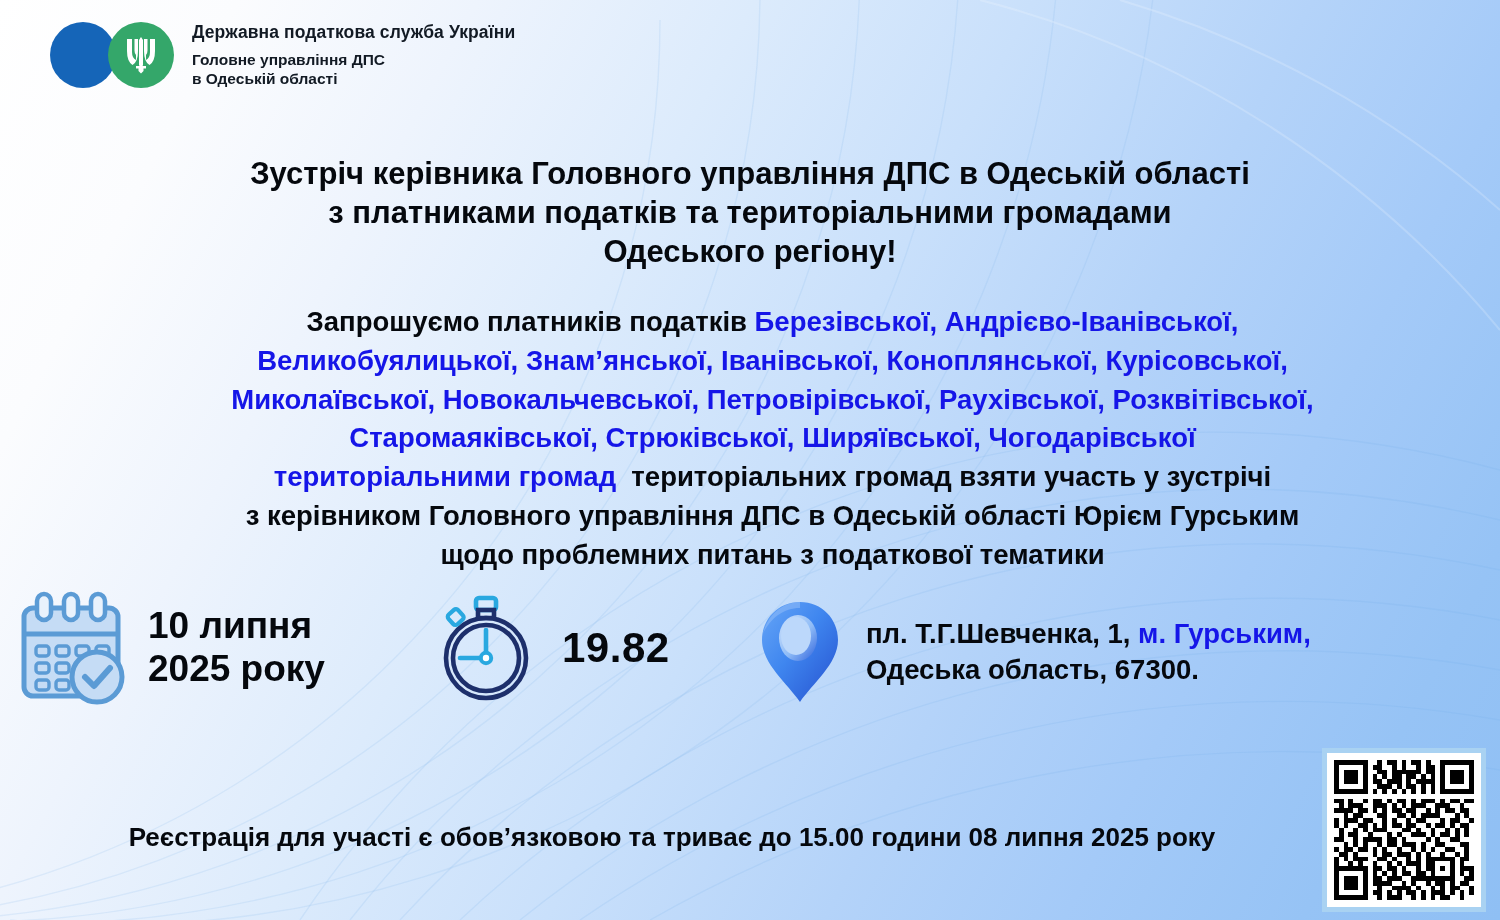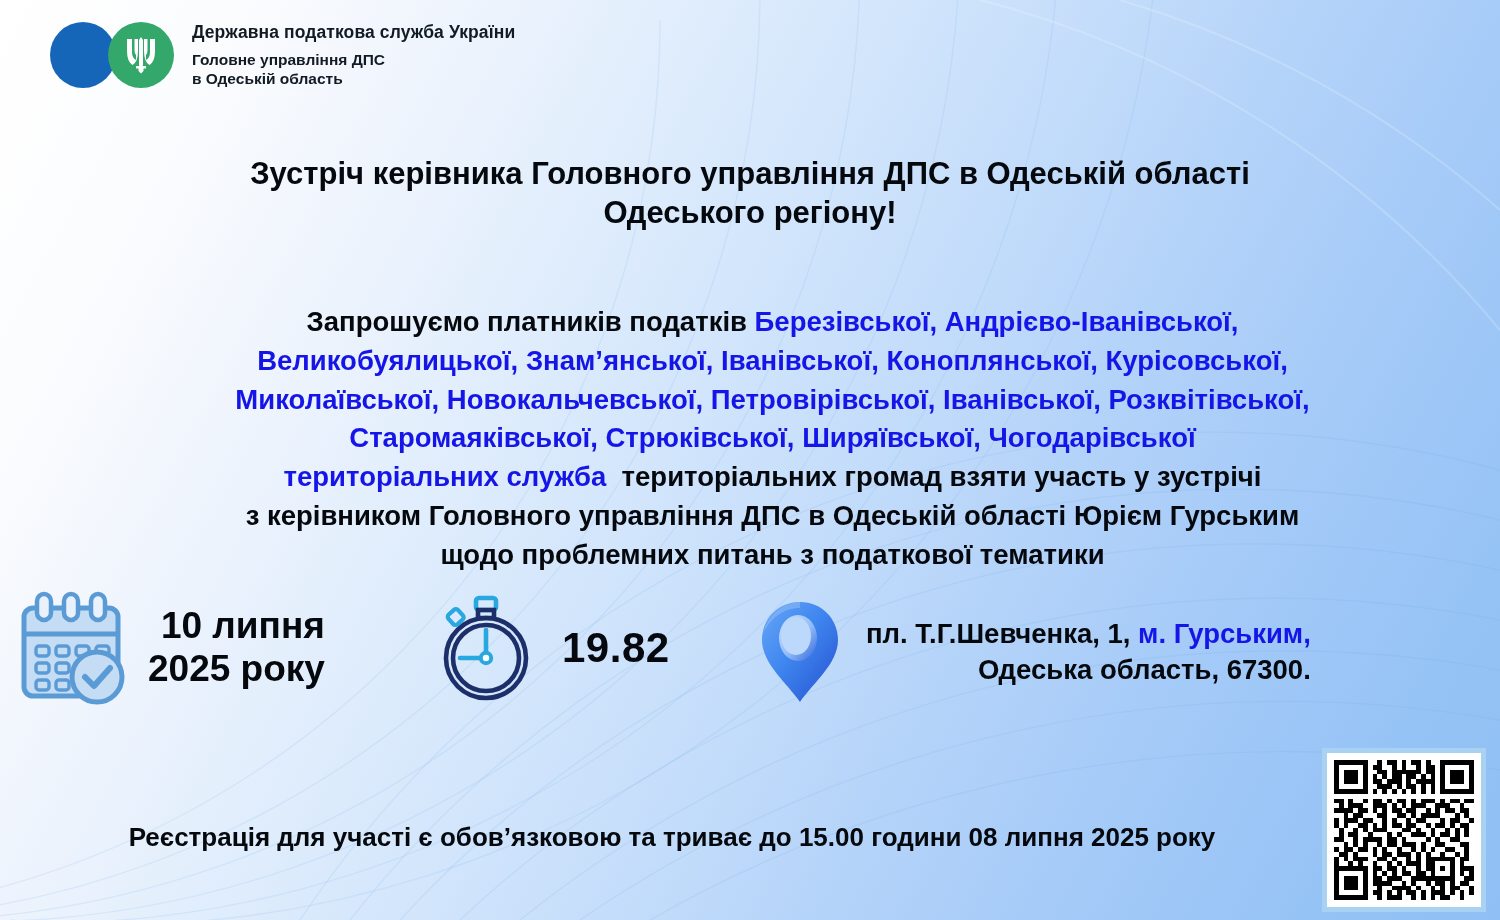--- a/index.html
+++ b/index.html
@@ -124,21 +124,20 @@
     position: absolute;
     left: 0;
     top: 588px;
     width: 1500px;
     height: 128px;
   }
   .info-item {
     position: absolute;
     display: flex;
     align-items: center;
-    text-align: right;
   }
   .info-date  { left: 8px;   top: 2px; gap: 14px; }
   .info-time  { left: 432px; top: 4px; gap: 22px; }
   .info-place { left: 752px; top: 8px; gap: 18px; }
 
   .info-icon { flex: 0 0 auto; line-height: 0; }
 
   .date-text {
     font-size: 37px;
     font-weight: 700;
@@ -228,35 +227,36 @@
             <path d="M29 4 L25 4 L25 17 Q25 23 21 25 L21 20 Q22.5 18.5 22.5 15.5 L22.5 4 L19 4 L19 16
                      Q19 27 24.5 30 Q30 26.5 30 16 L30 4 Z"></path>
             <path d="M11 31 L21 31 L21 33.5 L18.5 33.5 L18.5 36 L16 38.5 L13.5 36 L13.5 33.5 L11 33.5 Z"></path>
           </g>
         </svg>
       </div>
     </div>
     <div class="brand-text">
       <div class="brand-line1">Державна податкова служба України</div>
       <div class="brand-line2">Головне управління ДПС
-в Одеській область</div>
+в Одеській області</div>
     </div>
   </div>
 
   <h1 class="title">
     <span class="tline">Зустріч керівника Головного управління ДПС в Одеській області</span>
+    <span class="tline">з платниками податків та територіальними громадами</span>
     <span class="tline">Одеського регіону!</span>
   </h1>
 
   <div class="body-copy">
     <span class="bline"><span>Запрошуємо платників податків </span><span class="hl">Березівської, Андрієво-Іванівської,</span></span>
     <span class="bline hl">Великобуялицької, Знам’янської, Іванівської, Коноплянської, Курісовської,</span>
-    <span class="bline hl">Миколаївської, Новокальчевської, Петровірівської, Іванівської, Розквітівської,</span>
+    <span class="bline hl">Миколаївської, Новокальчевської, Петровірівської, Раухівської, Розквітівської,</span>
     <span class="bline hl">Старомаяківської, Стрюківської, Ширяївської, Чогодарівської</span>
-    <span class="bline"><span class="hl">територіальних служба</span><span>  територіальних громад взяти участь у зустрічі</span></span>
+    <span class="bline"><span class="hl">територіальними громад</span><span>  територіальних громад взяти участь у зустрічі</span></span>
     <span class="bline">з керівником Головного управління ДПС в Одеській області Юрієм Гурським</span>
     <span class="bline">щодо проблемних питань з податкової тематики</span>
   </div>
 
   <div class="info-row">
 
     <div class="info-item info-date">
       <span class="info-icon">
         <svg width="126" height="116" viewBox="0 0 126 116" aria-hidden="true">
           <rect x="16" y="18" width="94" height="88" rx="9" fill="#c5dcf5" stroke="#5b9bd5" stroke-width="5"></rect>

